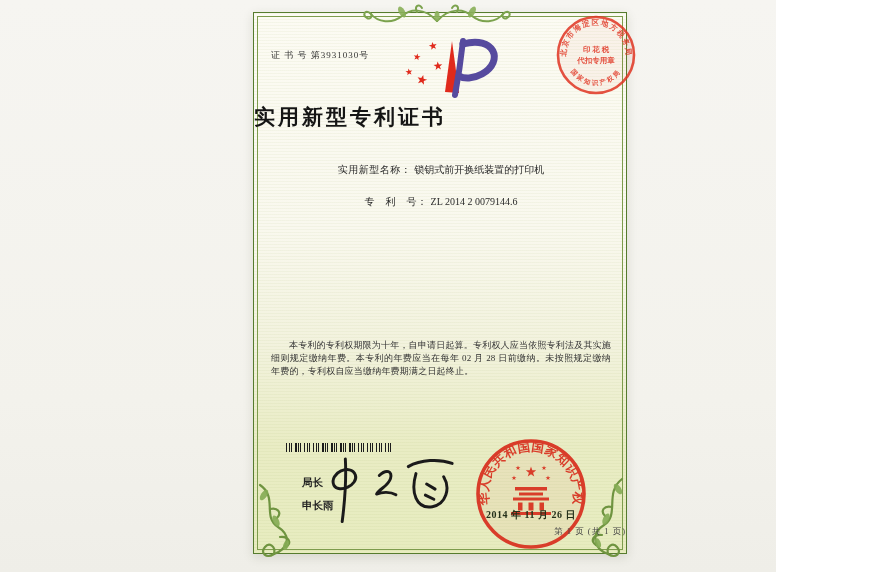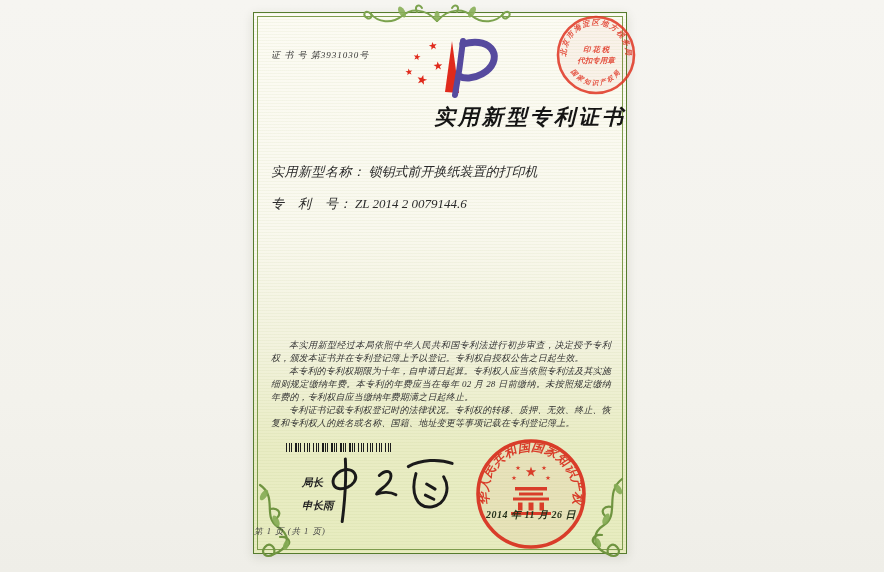--- a/index.html
+++ b/index.html
@@ -1,43 +1,43 @@
 <!DOCTYPE html>
 <html><head>
 <meta charset="utf-8">
 <style>
   html,body{margin:0;padding:0;}
   body{font-family:"Liberation Serif","DejaVu Serif",serif;}
-  .stage{position:relative;width:884px;height:572px;overflow:hidden;
-         background:linear-gradient(180deg,#f6f5f1 0%,#f3f2ec 70%,#efeee8 100%);font-style:italic;}
+  .stage{position:relative;width:776px;height:572px;overflow:hidden;
+         background:linear-gradient(180deg,#f6f5f1 0%,#f3f2ec 70%,#efeee8 100%);}
   .cert{position:absolute;left:253px;top:12px;width:372px;height:540px;
         border:1.5px solid #567c2e;outline:1px solid #7d9c4c;outline-offset:-5px;
         background:
           repeating-linear-gradient(180deg, rgba(150,170,90,.07) 0 1px, rgba(0,0,0,0) 1px 3px),
           linear-gradient(180deg,#fcfbf3 0%,#f9f8ee 40%,#f2f2dd 62%,#e9ecc4 80%,#e7ecbf 100%);
         box-shadow:0 3px 10px rgba(60,70,40,.15);}
   .cert-number{position:absolute;left:17px;top:36px;font-size:9px;letter-spacing:1px;color:#333;}
   .logo{position:absolute;left:146px;top:22px;}
-  .title{position:absolute;left:0;top:90px;width:100%;text-align:right;
+  .title{position:absolute;left:0;top:90px;width:100%;text-align:left;
          font-size:21px;font-weight:bold;letter-spacing:3px;color:#151515;}
   .fields{position:absolute;left:17px;top:150px;width:340px;}
-  .field-row{height:31.5px;font-size:13px;color:#2a2a2a;white-space:nowrap;}
+  .field-row{height:31.5px;font-size:10px;color:#2a2a2a;white-space:nowrap;text-align:center;}
   .flabel{letter-spacing:.5px;}
   .fvalue{margin-left:3px;}
   .body-text{position:absolute;left:17px;top:326px;width:340px;color:#333;}
   .body-text p{margin:0;font-size:9px;line-height:13px;text-indent:2em;text-align:justify;letter-spacing:.2px;}
   .barcode{position:absolute;left:32px;top:430px;width:106px;height:9px;
            background:repeating-linear-gradient(90deg,#1c1c1c 0 1.5px,transparent 1.5px 3px,#1c1c1c 3px 4px,transparent 4px 5.5px,#1c1c1c 5.5px 6.5px,transparent 6.5px 9px);}
   .director{position:absolute;left:48px;top:458px;font-size:10.5px;font-weight:bold;color:#222;line-height:23px;
             font-family:"Liberation Sans","DejaVu Sans",sans-serif;}
   .signature{position:absolute;left:58px;top:438px;transform:rotate(-3deg);}
   .main-seal{position:absolute;left:220px;top:424px;opacity:.93;}
   .seal-date{position:absolute;left:212px;top:495px;width:130px;text-align:center;
              font-size:10px;font-weight:bold;color:#25301a;letter-spacing:.5px;}
-  .page-footer{position:absolute;left:0;bottom:15px;width:100%;text-align:left;font-size:8.5px;color:#444;letter-spacing:1px;margin-top:8px;}
+  .page-footer{position:absolute;left:0;bottom:15px;width:100%;text-align:right;font-size:8.5px;color:#444;letter-spacing:1px;margin-top:8px;}
   .tax-seal{position:absolute;left:300px;top:0px;opacity:.85;}
   .orn-top{position:absolute;left:108px;top:-10px;}
   .orn-bl{position:absolute;left:-8px;bottom:-8px;}
   .orn-br{position:absolute;right:-10px;bottom:-8px;}
   svg{overflow:visible;}
 </style>
 </head>
 <body>
 
 <svg width="0" height="0" style="position:absolute" aria-hidden="true">
@@ -114,23 +114,21 @@
     </svg>
 
     <div class="title">实用新型专利证书</div>
 
     <div class="fields">
       <div class="field-row"><span class="flabel">实用新型名称：</span><span class="fvalue">锁钥式前开换纸装置的打印机</span></div>
       <div class="field-row"><span class="flabel">专　利　号：</span><span class="fvalue">ZL 2014 2 0079144.6</span></div>
     </div>
 
     <div class="body-text">
-      <p>本实用新型经过本局依照中华人民共和国专利法进行初步审查，决定授予专利权，颁发本证书并在专利登记簿上予以登记。专利权自授权公告之日起生效。</p>
       <p>本专利的专利权期限为十年，自申请日起算。专利权人应当依照专利法及其实施细则规定缴纳年费。本专利的年费应当在每年 02 月 28 日前缴纳。未按照规定缴纳年费的，专利权自应当缴纳年费期满之日起终止。</p>
-      <p>专利证书记载专利权登记时的法律状况。专利权的转移、质押、无效、终止、恢复和专利权人的姓名或名称、国籍、地址变更等事项记载在专利登记簿上。</p>
     </div>
 
     <div class="barcode"></div>
 
     <div class="director">
       <div>局长</div>
       <div>申长雨</div>
     </div>
 
     <svg class="signature" width="160" height="78" viewBox="0 0 170 85">

